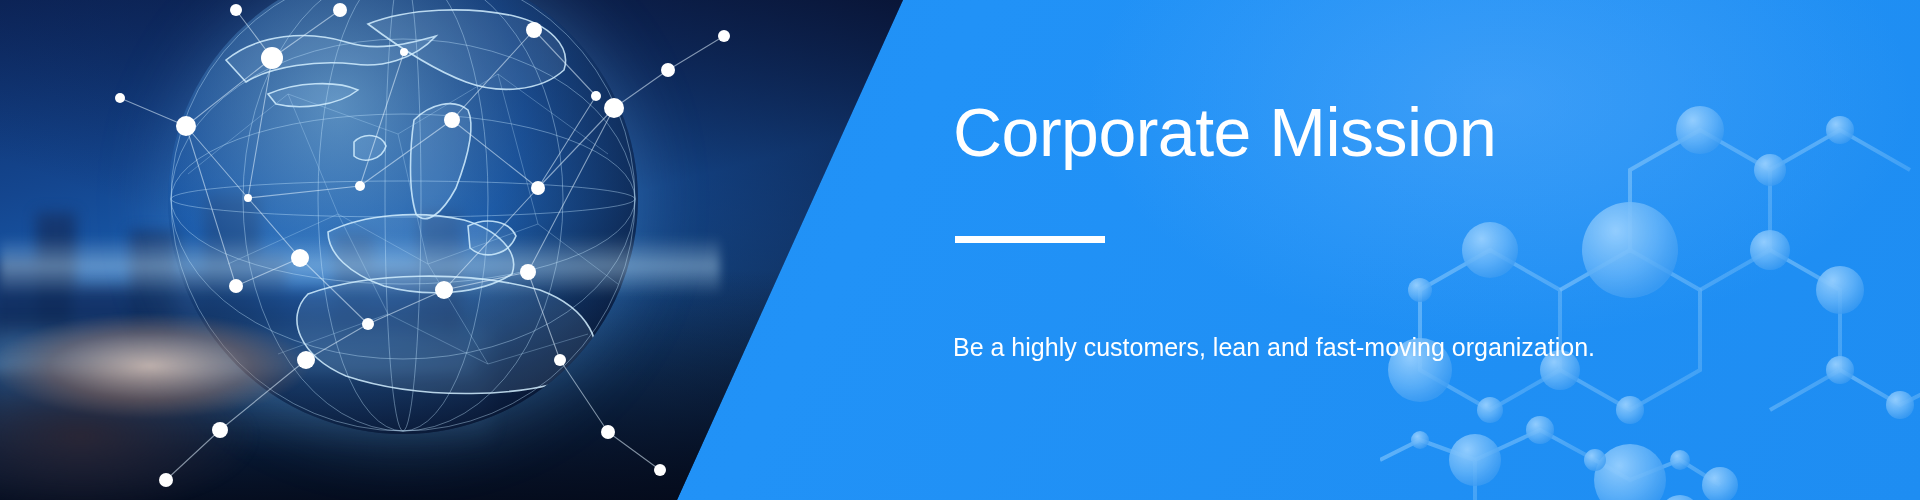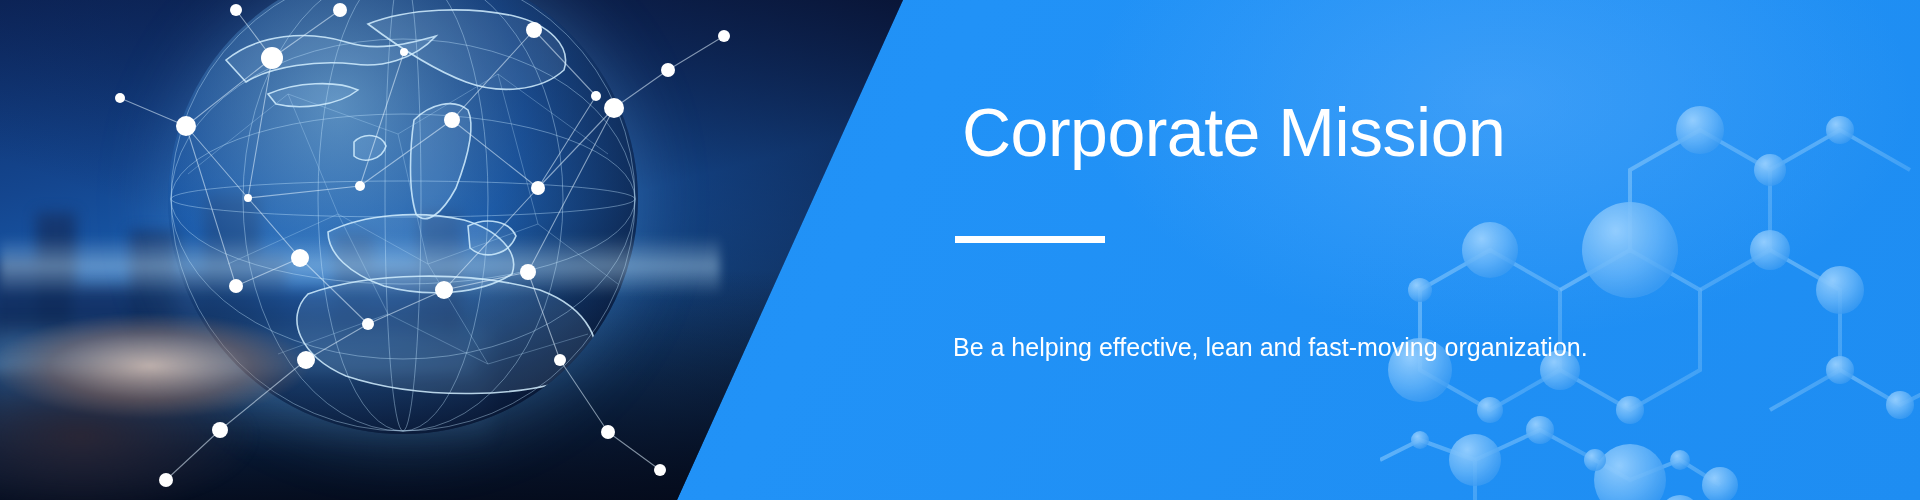--- a/index.html
+++ b/index.html
@@ -124,21 +124,20 @@
   }
   .title {
     position: absolute;
     left: 0; top: 98px;
     font-size: 68px;
     line-height: 1;
     letter-spacing: -0.5px;
     color: #ffffff;
     white-space: nowrap;
     font-weight: 400;
-    margin-left: 9px;
   }
   .divider {
     position: absolute;
     left: 2px; top: 236px;
     width: 150px; height: 7px;
     background: #ffffff;
   }
   .body-text {
     position: absolute;
     left: 0; top: 262px;
@@ -300,19 +299,19 @@
           <circle cx="236" cy="10" r="6"></circle>
         </g>
       </svg>
     </div>
   </div>
 
   <div class="content">
     <div class="title">Corporate Mission</div>
     <div class="divider"></div>
     <div class="body-text">
-      <span class="line">Be a helping effective, lean and fast-moving organization.</span>
+      <span class="line">Be a highly customers, lean and fast-moving organization.</span>
       
       
     </div>
   </div>
 
 </div>
 
 </body></html>

